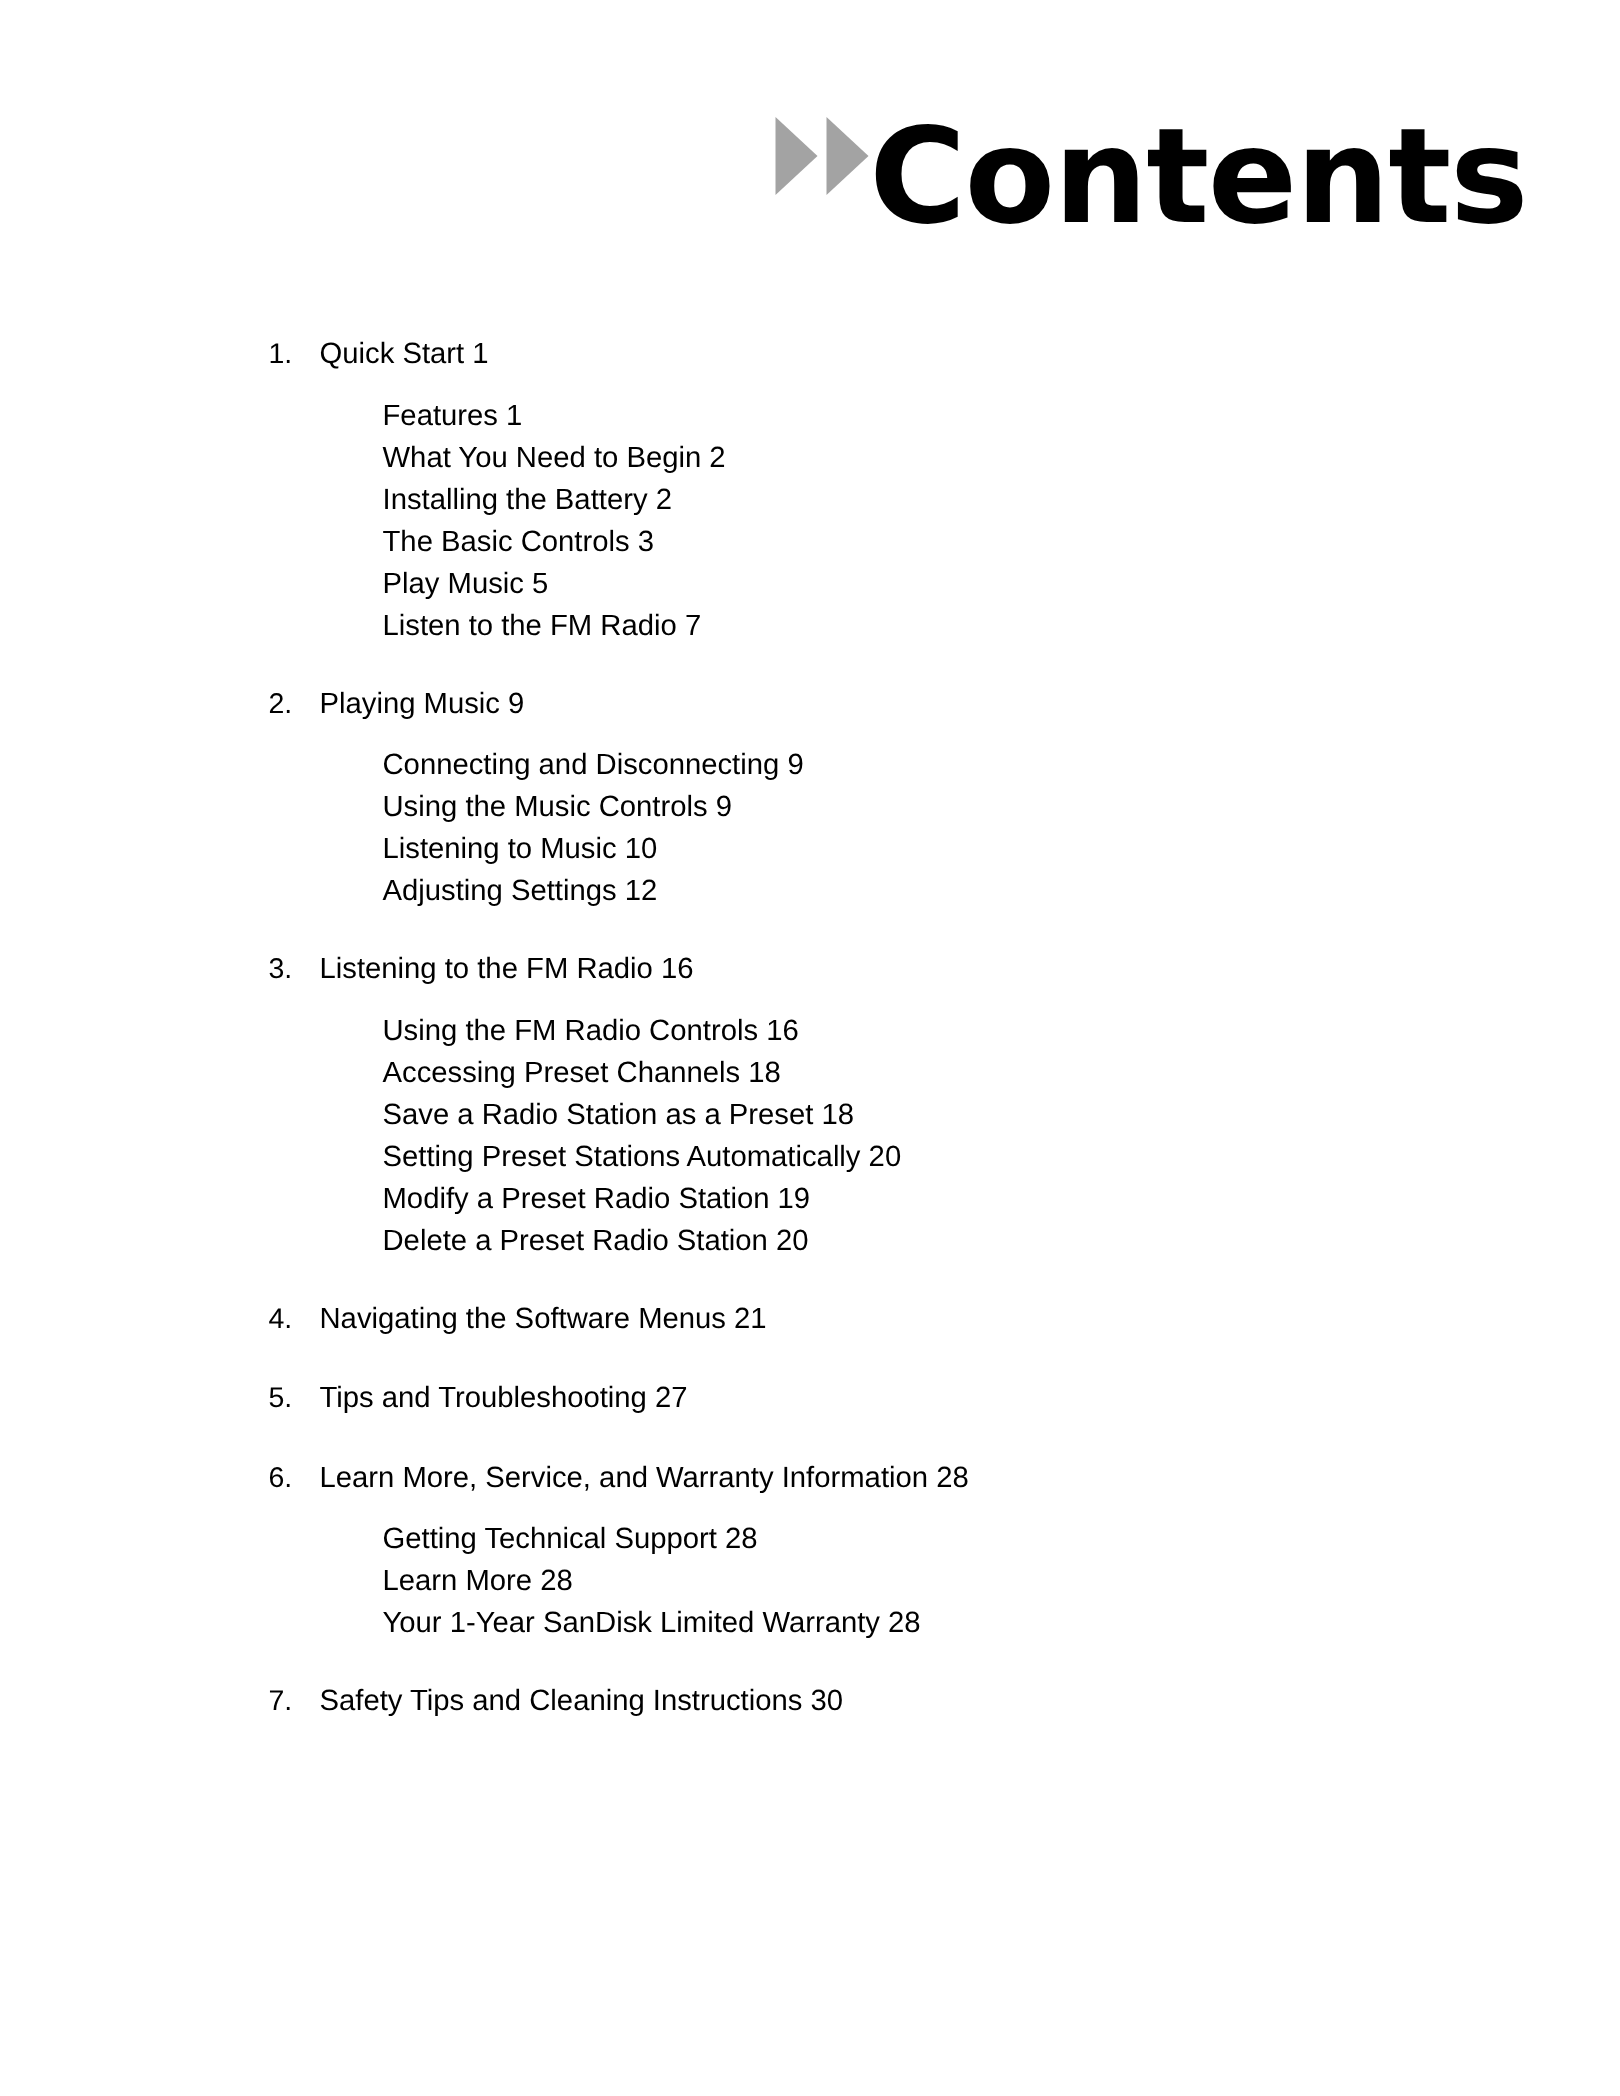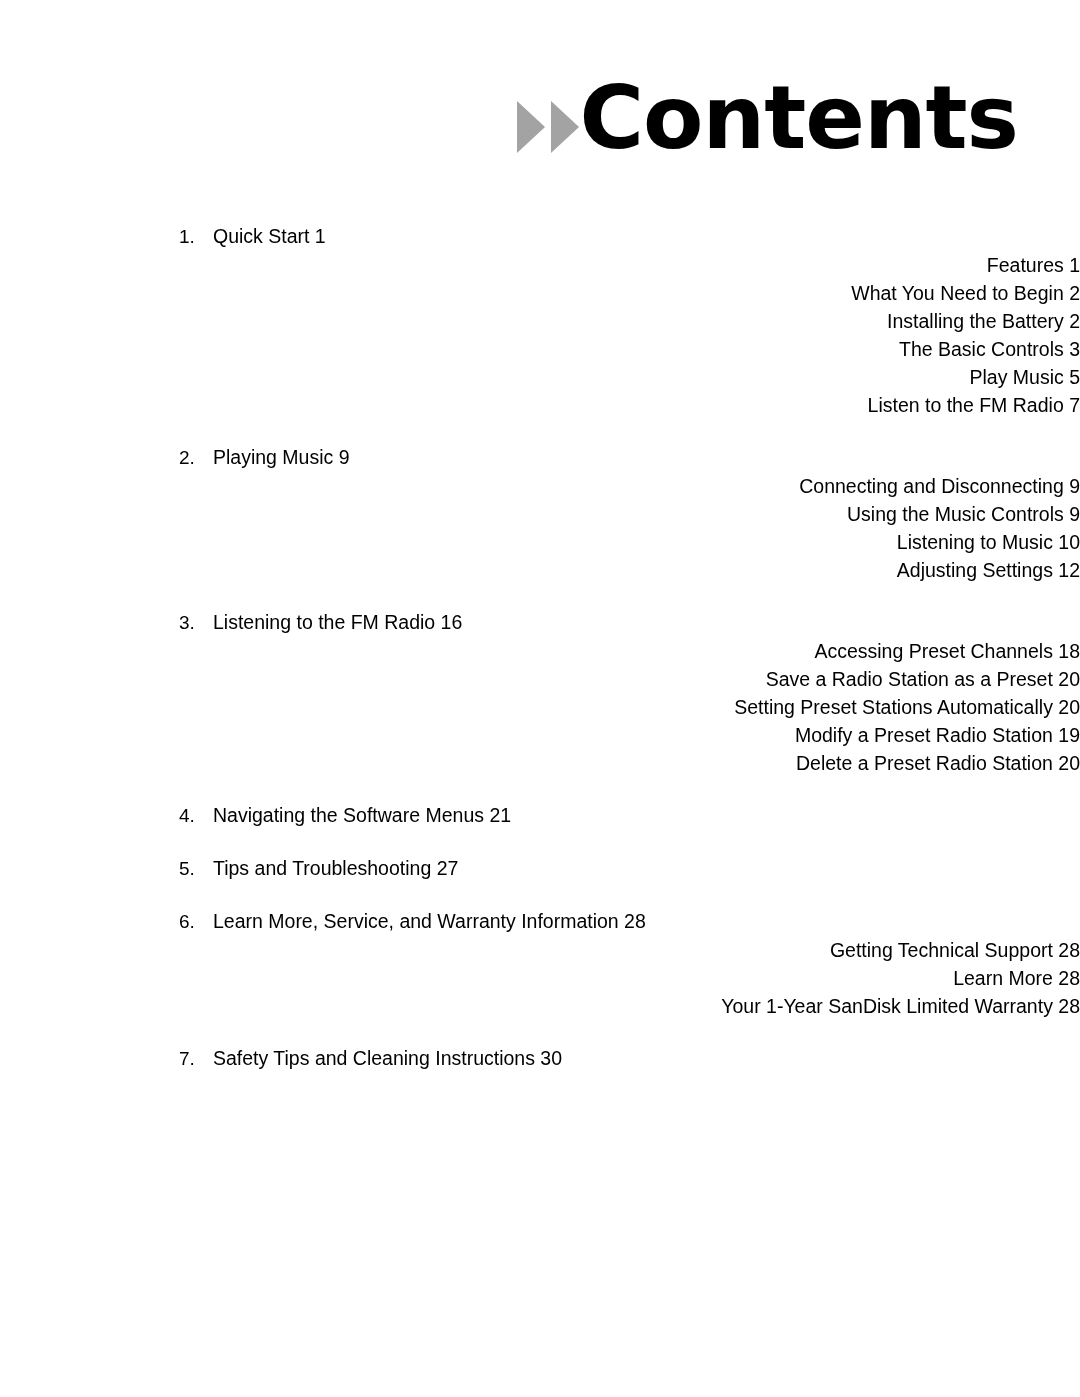--- a/index.html
+++ b/index.html
@@ -15,21 +15,21 @@
     color: #000000;
     overflow: hidden;
   }
 
   
   #title-block {
     position: absolute;
     top: 78px;
     right: 62px;
     display: flex;
-    align-items: flex-end;
+    align-items: flex-start;
   }
   #arrows {
     display: flex;
     gap: 6px;
     align-items: center;
     margin-bottom: 6px;
   }
   .arrow {
     width: 0;
     height: 0;
@@ -74,23 +74,22 @@
     font-size: 19px;
     flex: 0 0 auto;
   }
   .sec-title {
     font-weight: 400;
     flex: 0 0 auto;
   }
 
   .sub-list {
     list-style: none;
-    margin: 0;
+    margin: 12px;
     padding: 0;
-    text-align: right;
   }
   .sub-item {
     margin-left: 243px;
     font-size: 19.5px;
     line-height: 28px;
     font-weight: 400;
     white-space: nowrap;
   }
 </style>
 </head>
@@ -130,22 +129,23 @@
         <li class="sub-item">Listening to Music 10</li>
         <li class="sub-item">Adjusting Settings 12</li>
       </ul>
     </div>
     <div class="section">
       <div class="section-head">
         <span class="sec-num">3.</span>
         <span class="sec-title">Listening to the FM Radio 16</span>
       </div>
       <ul class="sub-list">
+        <li class="sub-item">Using the FM Radio Controls 16</li>
         <li class="sub-item">Accessing Preset Channels 18</li>
-        <li class="sub-item">Save a Radio Station as a Preset 20</li>
+        <li class="sub-item">Save a Radio Station as a Preset 18</li>
         <li class="sub-item">Setting Preset Stations Automatically 20</li>
         <li class="sub-item">Modify a Preset Radio Station 19</li>
         <li class="sub-item">Delete a Preset Radio Station 20</li>
       </ul>
     </div>
     <div class="section">
       <div class="section-head">
         <span class="sec-num">4.</span>
         <span class="sec-title">Navigating the Software Menus 21</span>
       </div>

